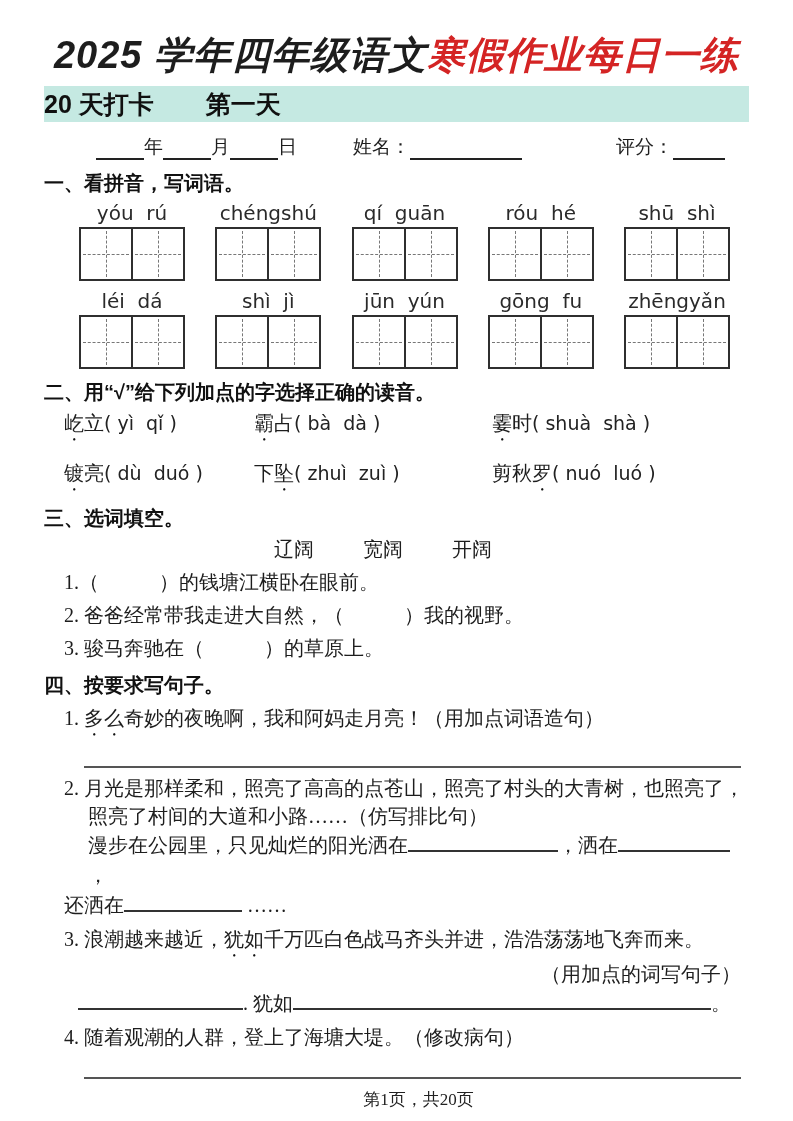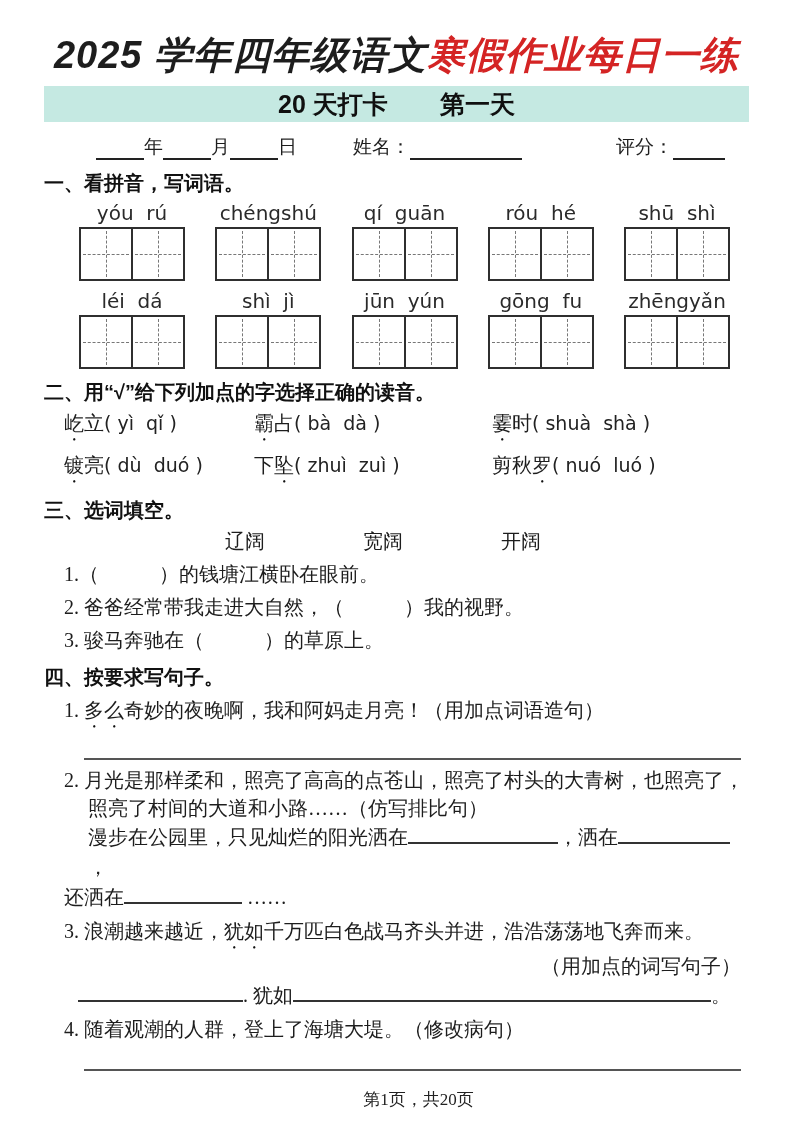--- a/index.html
+++ b/index.html
@@ -14,21 +14,21 @@
   .title{
     margin-top:30px;text-align:center;
     font-family:"Liberation Sans","DejaVu Sans",sans-serif;
     font-weight:900;font-size:38px;letter-spacing:1px;line-height:50px;white-space:nowrap;font-style:italic;
   }
   .title .red{color:#d42424;}
 
   
   .banner{
     margin:6px 44px 0 44px;height:36px;background:#c5e9e2;
-    display:flex;align-items:center;justify-content:center;gap:52px;
+    display:flex;align-items:center;gap:52px;
     font-family:"Liberation Sans","DejaVu Sans",sans-serif;
     font-weight:800;font-size:25px;color:#101010;
   }
 
   
   .info{
     margin:12px 48px 0 96px;font-size:19px;display:flex;align-items:flex-end;white-space:nowrap;
   }
   .uline{display:inline-block;border-bottom:2px solid #222;height:18px;}
   .u48{width:48px;} .u110{width:112px;} .u52{width:52px;}
@@ -50,31 +50,31 @@
   }
   .tzg{display:flex;border:2px solid #2f2f2f;background:#fff;}
   .tzg .cell{width:50px;height:50px;position:relative;}
   .tzg .cell + .cell{border-left:2px solid #2f2f2f;}
   .tzg .cell::before{content:"";position:absolute;left:50%;top:2px;bottom:2px;border-left:1px dashed #777;}
   .tzg .cell::after{content:"";position:absolute;top:50%;left:2px;right:2px;border-top:1px dashed #777;}
 
   
   .s2-grid{
     margin:2px 40px 0 64px;display:grid;grid-template-columns:190px 238px 1fr;
-    row-gap:7px;font-size:20px;
+    row-gap:15px;font-size:20px;
   }
   .opts{font-family:"DejaVu Sans",sans-serif;font-size:19px;white-space:pre;color:#222;}
   .emdot{
     text-emphasis:filled dot #111;text-emphasis-position:under right;
     -webkit-text-emphasis:filled dot #111;-webkit-text-emphasis-position:under;
   }
 
   
   .word-bank{
-    margin-top:2px;display:flex;justify-content:center;gap:98px;
+    margin-top:2px;display:flex;justify-content:center;gap:49px;
     font-size:20px;padding-right:27px;text-align:center;
   }
   .s3-item{margin:6px 40px 0 64px;font-size:20px;line-height:27px;}
 
   
   .s4-item{margin:5px 44px 0 64px;font-size:20px;line-height:28px;}
   .s4-cont{margin-left:88px;margin-right:44px;font-size:20px;line-height:30px;}
   .s4-cont2{margin-left:64px;margin-right:44px;font-size:20px;line-height:30px;}
   .hint-right{text-align:right;margin-right:52px;font-size:20px;}
   .ans-line{

